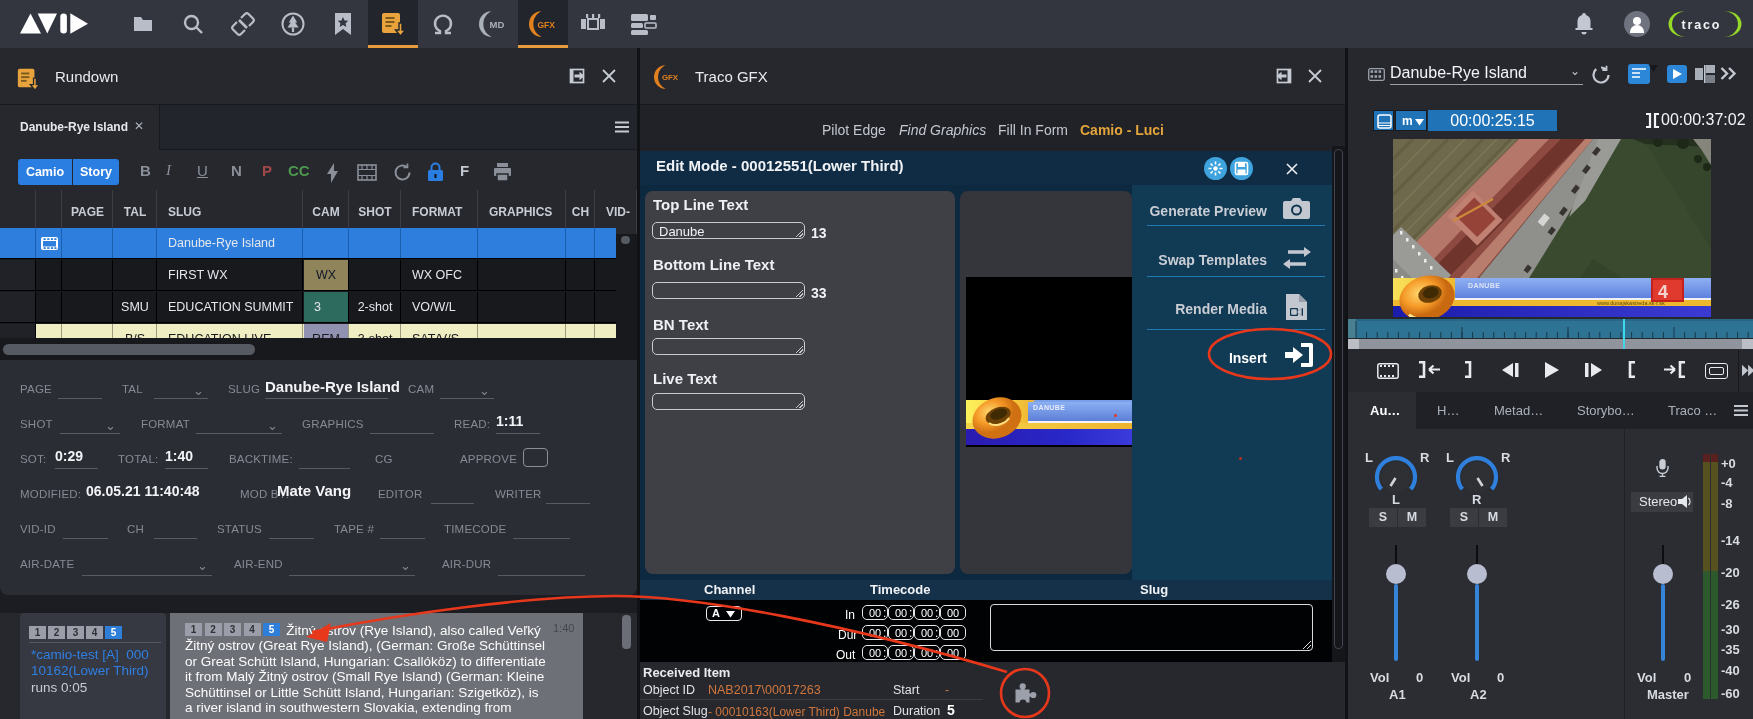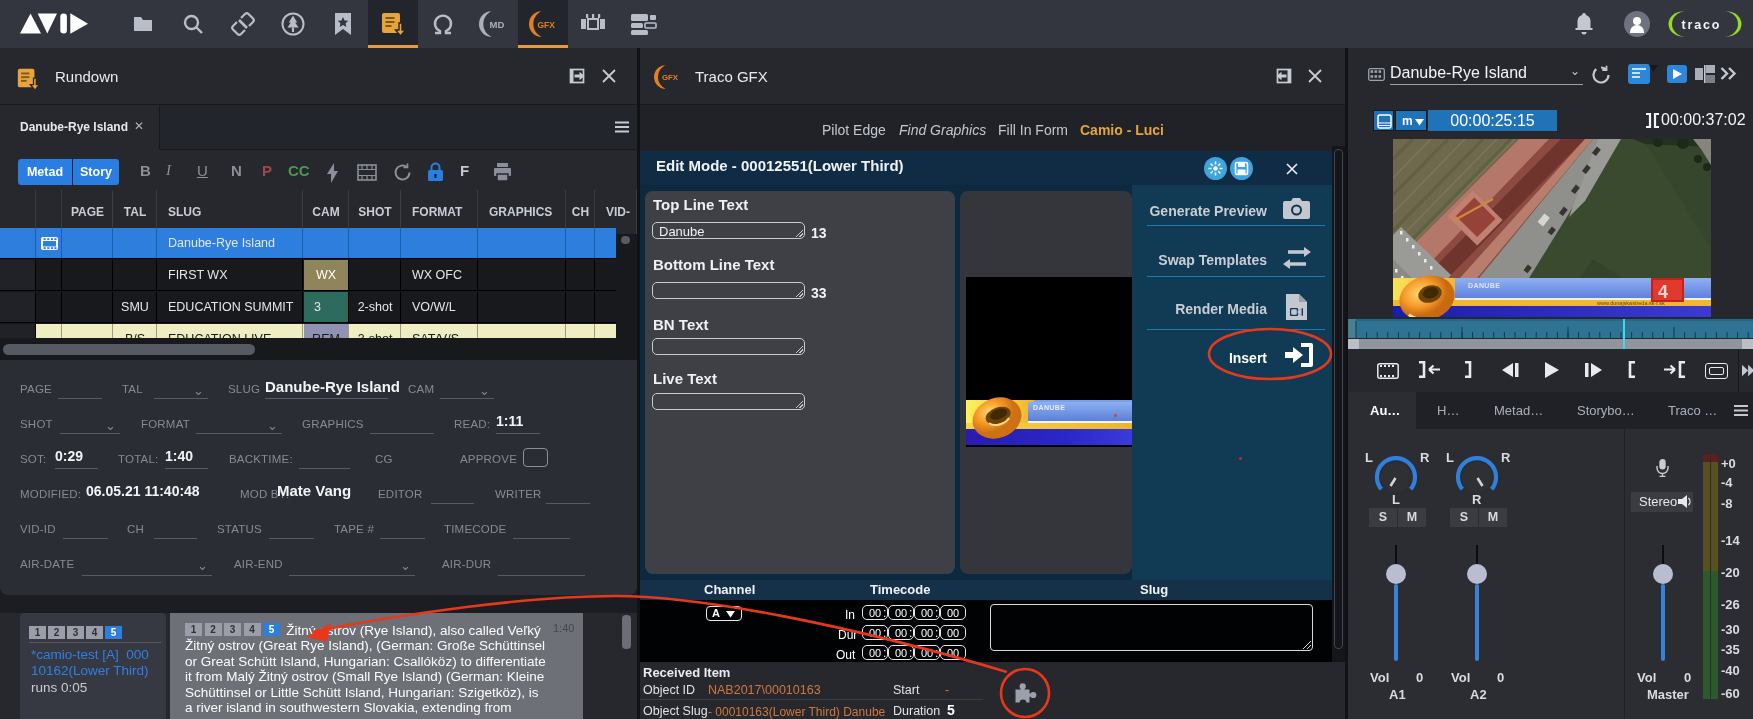--- a/index.html
+++ b/index.html
@@ -223,21 +223,21 @@
       <div class="abs" style="left:0;top:0;width:160px;height:45px;background:#26282e;border-right:1px solid #17191d;">
         <span class="abs" style="left:20px;top:15px;font-size:12px;font-weight:bold;color:#e4e7ec;white-space:nowrap;">Danube-Rye Island</span>
         <span class="abs" style="left:134px;top:14px;font-size:12px;color:#aeb3bc;">✕</span>
       </div>
       <svg class="abs" style="left:613px;top:13px" width="18" height="18" viewBox="0 0 18 18" stroke="#c6cad2" stroke-width="2">
           <path d="M2 4.5 h14 M2 9 h14 M2 13.5 h14"></path>
         </svg>
     </div>
 
     <div class="abs" style="left:0;top:103px;width:637px;height:39px;background:#26282e;">
-      <div class="abs" style="left:18px;top:8px;width:54px;height:26px;background:#2a7de1;border-radius:3px 0 0 3px;color:#fff;font-size:12.5px;font-weight:bold;text-align:center;line-height:26px;">Metad</div>
+      <div class="abs" style="left:18px;top:8px;width:54px;height:26px;background:#2a7de1;border-radius:3px 0 0 3px;color:#fff;font-size:12.5px;font-weight:bold;text-align:center;line-height:26px;">Camio</div>
       <div class="abs" style="left:73px;top:8px;width:46px;height:26px;background:#2a7de1;border-radius:0 3px 3px 0;color:#fff;font-size:12.5px;font-weight:bold;text-align:center;line-height:26px;">Story</div>
       <span class="abs tbtn" style="left:140px;font-weight:bold;">B</span>
       <span class="abs tbtn" style="left:166px;font-style:italic;font-family:'Liberation Serif',serif;">I</span>
       <span class="abs tbtn" style="left:197px;text-decoration:underline;">U</span>
       <span class="abs tbtn" style="left:231px;font-weight:bold;">N</span>
       <span class="abs tbtn" style="left:262px;font-weight:bold;color:#a04848;">P</span>
       <span class="abs tbtn" style="left:288px;font-weight:bold;color:#4e9950;">CC</span>
       <svg class="abs" style="left:325px;top:12px" width="16" height="20" viewBox="0 0 16 20" fill="#8a8f99">
           <path d="M9 0 L2 11 h4 L6 20 L13 8 h-4 z"></path>
         </svg>
@@ -300,21 +300,21 @@
         <div class="td" style="left:479px;width:87px;border-color:#1a5eae;"></div>
         <div class="td" style="left:567px;width:28px;border-color:#1a5eae;"></div>
       </div>
 
       <div class="trow" style="top:70px;">
         <div class="td" style="left:0;width:36px;background:#202227;"></div>
         <div class="td" style="left:37px;width:25px;"></div>
         <div class="td" style="left:63px;width:50px;"></div>
         <div class="td" style="left:114px;width:43px;"></div>
         <div class="td l" style="left:158px;width:145px;">FIRST WX</div>
-        <div class="td c" style="left:304px;width:45px;background:#8f845a;color:#ffffff;">WX</div>
+        <div class="td c" style="left:304px;width:45px;background:#8f845a;color:#0f172a;">WX</div>
         <div class="td" style="left:350px;width:51px;"></div>
         <div class="td l" style="left:402px;width:76px;">WX OFC</div>
         <div class="td" style="left:479px;width:87px;"></div>
         <div class="td" style="left:567px;width:28px;"></div>
       </div>
 
       <div class="trow" style="top:102px;">
         <div class="td" style="left:0;width:36px;background:#202227;"></div>
         <div class="td" style="left:37px;width:25px;"></div>
         <div class="td" style="left:63px;width:50px;"></div>
@@ -606,21 +606,21 @@
           <div class="tcb" style="left:300px;top:45px;">00</div>
         <div class="abs" style="left:350px;top:4px;width:323px;height:47px;border:1px solid #d8dade;border-radius:4px;">
             <div class="abs" style="right:1px;bottom:1px;width:8px;height:8px;background:linear-gradient(135deg,transparent 45%,#d8dade 45%,#d8dade 55%,transparent 55%,transparent 70%,#d8dade 70%,#d8dade 80%,transparent 80%);"></div>
           </div>
       </div>
     </div>
 
     <div class="abs" style="left:0;top:614px;width:705px;height:57px;background:#26282e;">
       <span class="abs" style="left:3px;top:3px;font-size:13px;font-weight:bold;color:#e8eaee;">Received Item</span>
       <span class="ri" style="left:3px;top:21px;">Object ID</span>
-      <span class="ri o" style="left:68px;top:21px;">NAB2017\00010163</span>
+      <span class="ri o" style="left:68px;top:21px;">NAB2017\00017263</span>
       <span class="ri" style="left:253px;top:21px;">Start</span>
       <span class="ri o" style="left:305px;top:21px;">-</span>
       <div class="abs" style="left:0;top:37px;width:243px;height:1px;background:#3a3d45;"></div>
       <div class="abs" style="left:233px;top:37px;width:110px;height:1px;background:#3a3d45;"></div>
       <span class="ri" style="left:3px;top:42px;">Object Slug</span>
       <span class="ri o" style="left:68px;top:43px;font-size:12px;">- 00010163(Lower Third) Danube</span>
       <span class="ri" style="left:253px;top:42px;">Duration</span>
       <span class="ri" style="left:307px;top:40px;font-size:14px;font-weight:bold;color:#fff;">5</span>
 
       <svg class="abs" style="left:373px;top:21px" width="25" height="25" viewBox="0 0 25 25">

